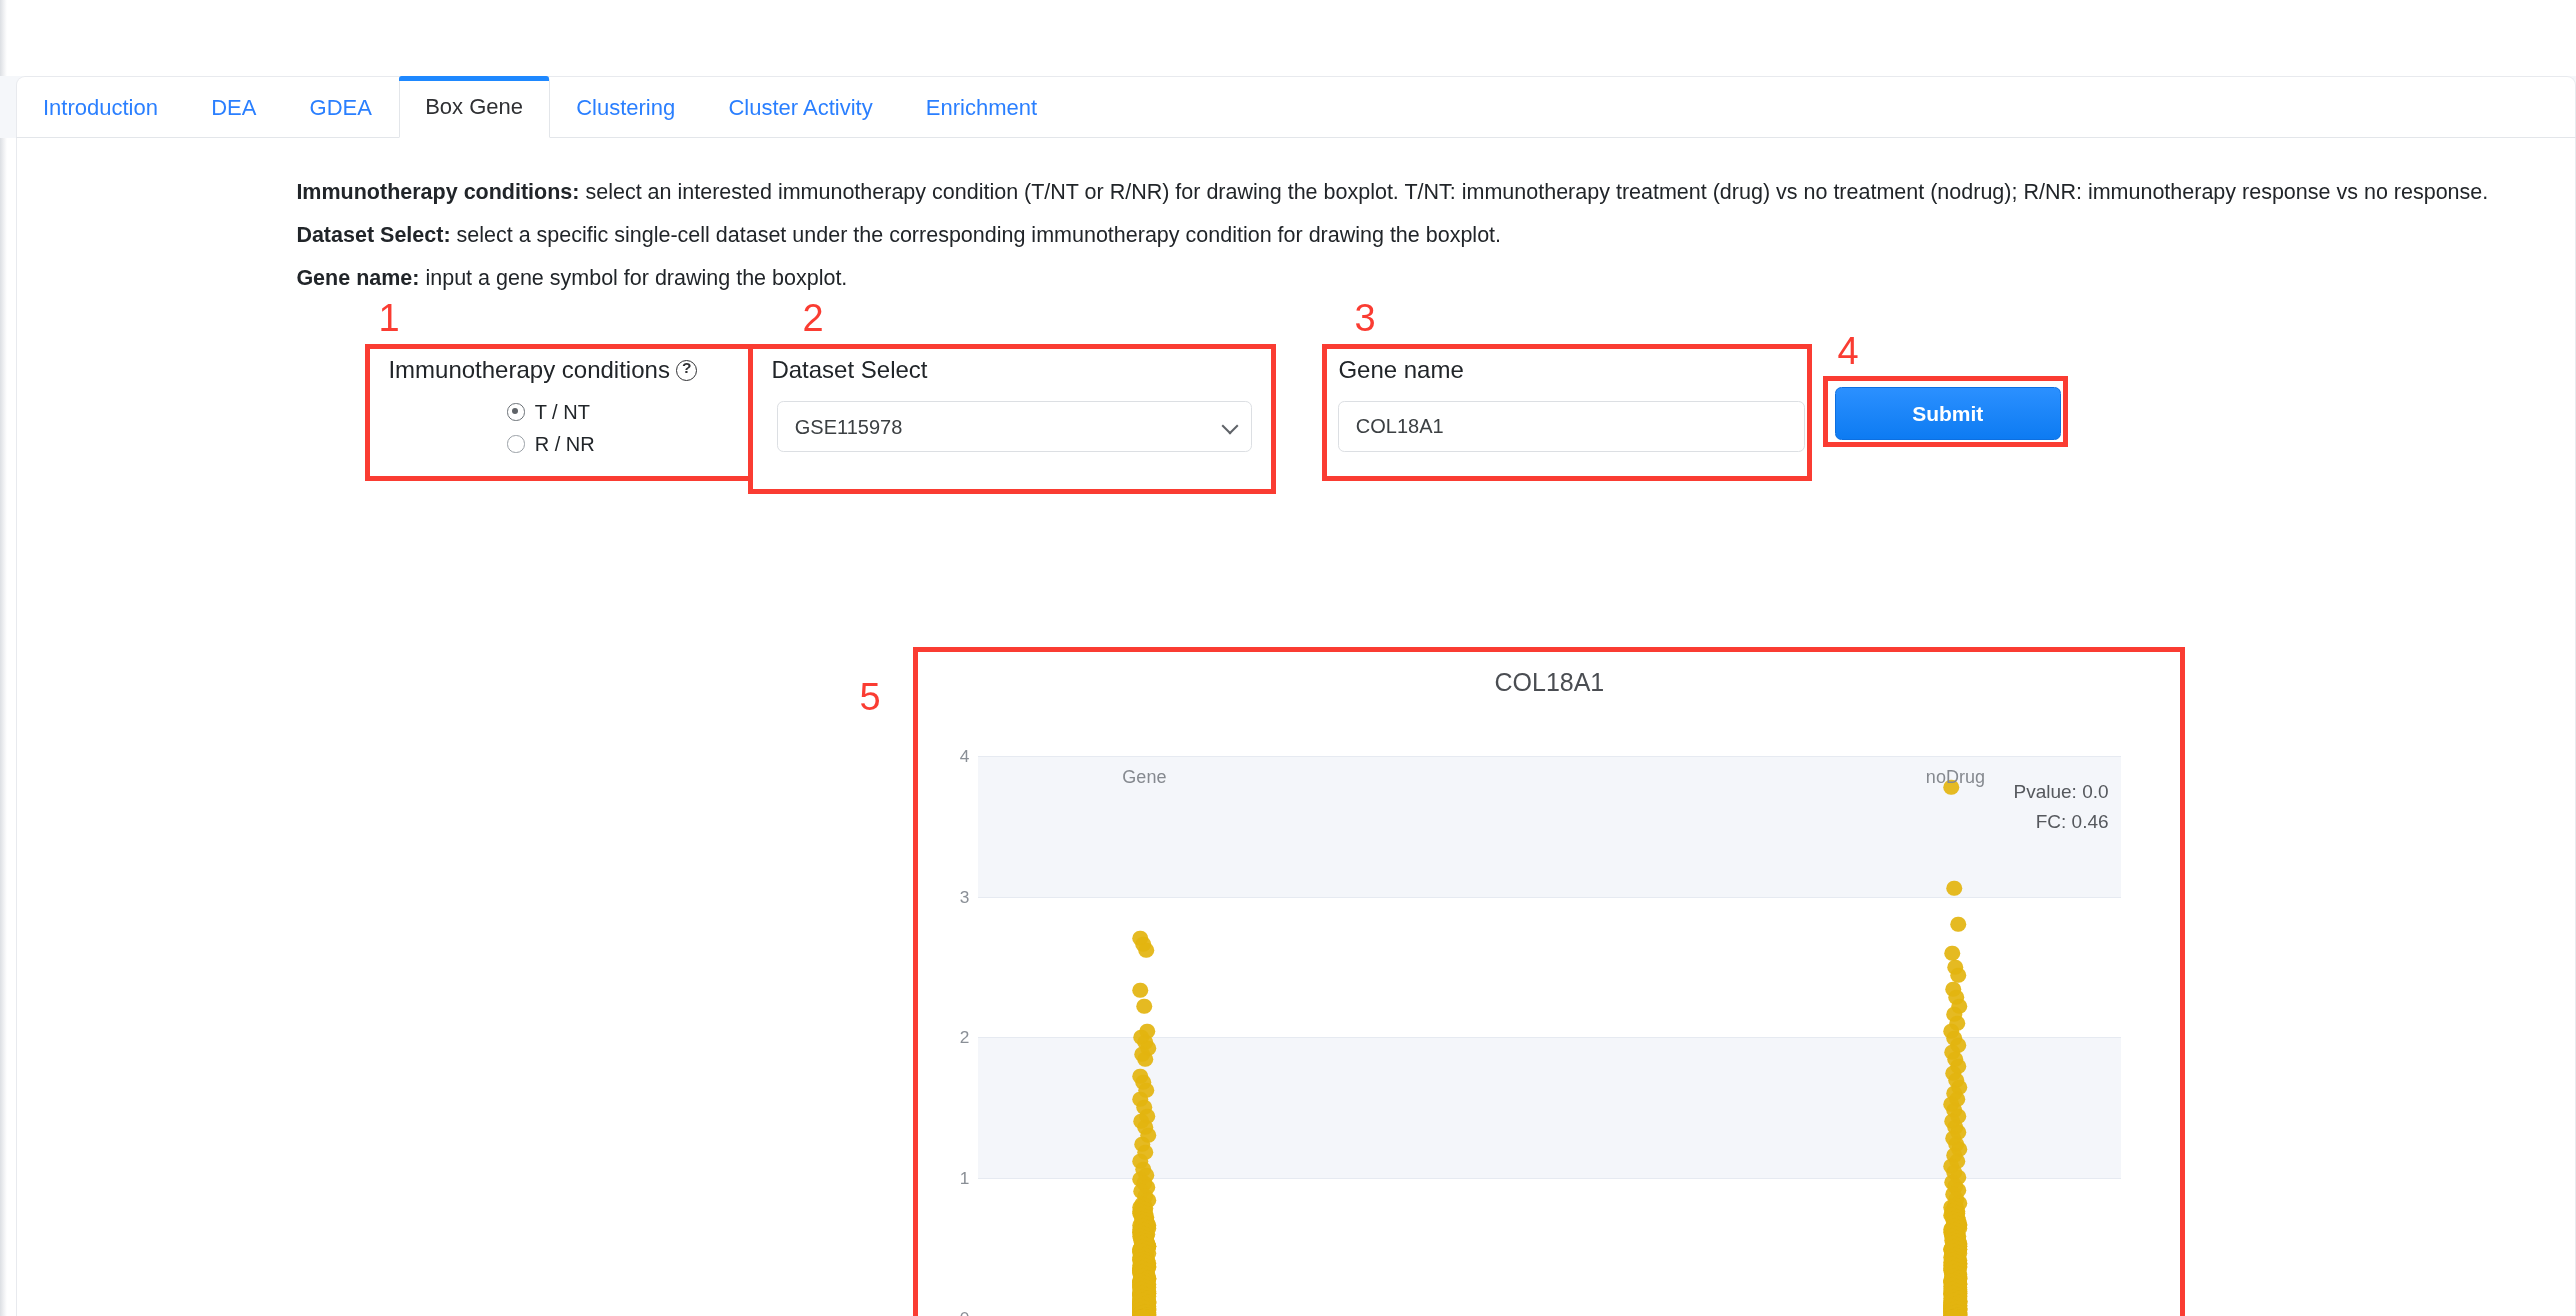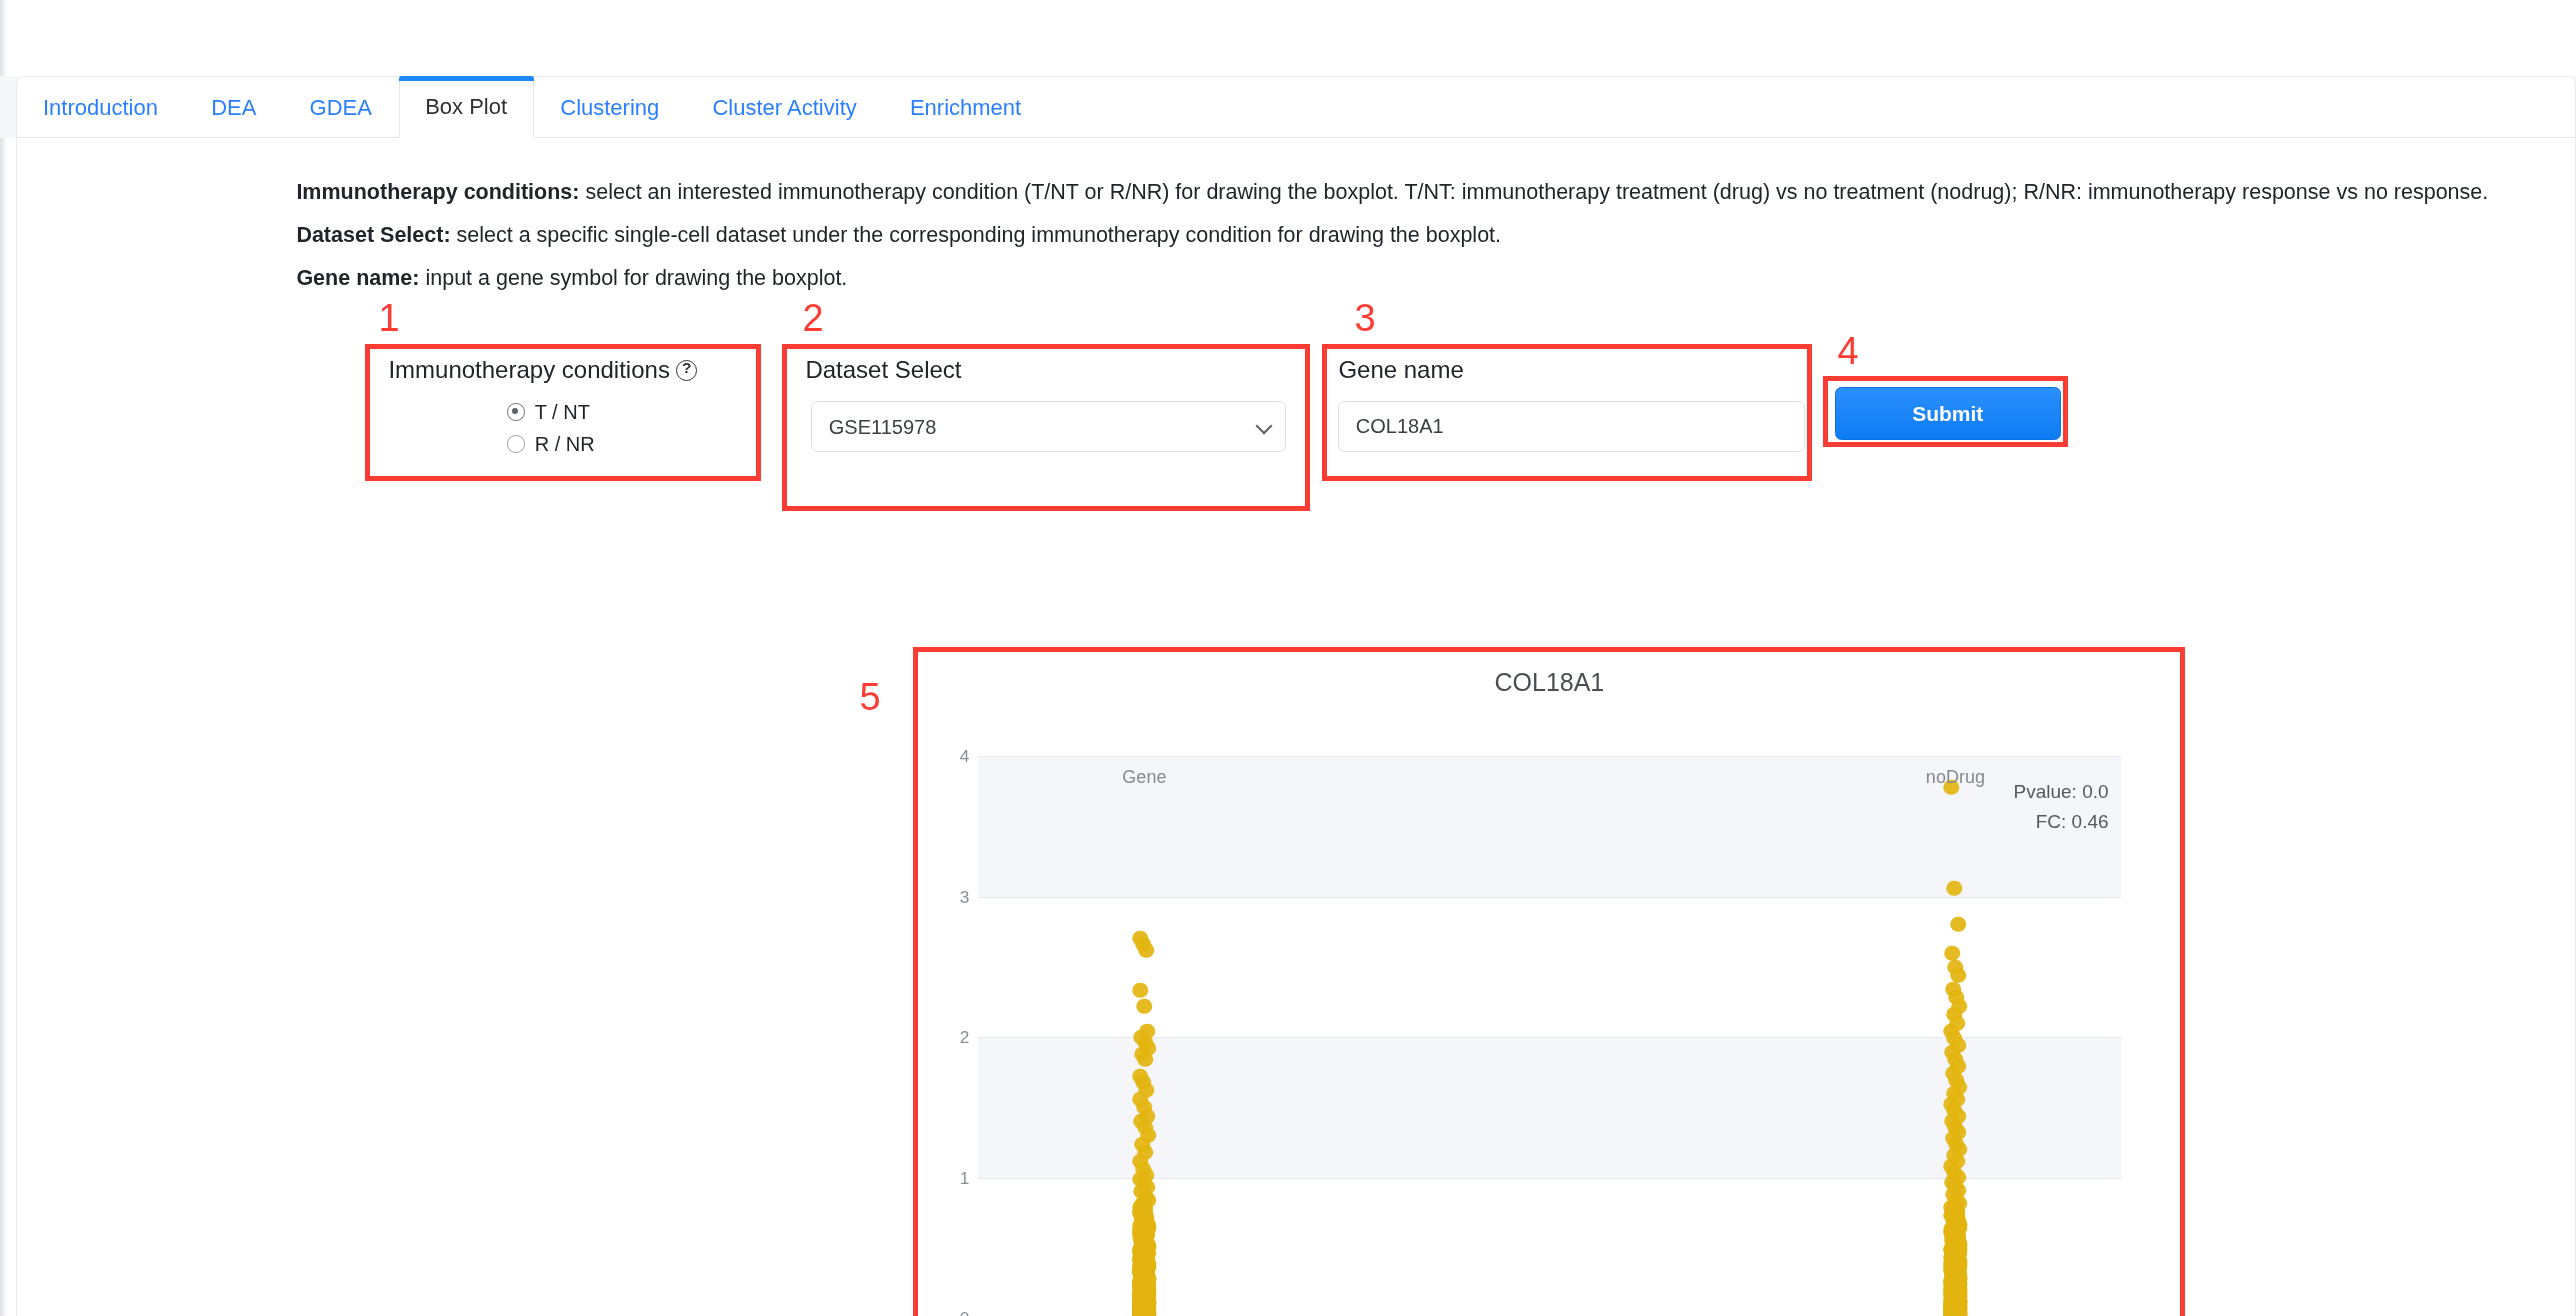--- a/index.html
+++ b/index.html
@@ -204,21 +204,21 @@
     border-radius: 50%;
     background: #5f6368;
   }
   .radio-label {
     font-size: 20px;
     color: #212529;
     white-space: nowrap;
   }
 
   
-  #box2 { left: 765px; top: 206px; width: 528px; height: 167px; padding-left: 24px; }
+  #box2 { left: 731px; top: 206px; width: 528px; height: 150px; padding-left: 24px; }
   .select-wrap {
     position: absolute;
     left: 24px; top: 52px;
     width: 475px; height: 51px;
   }
   select.styled {
     width: 100%; height: 100%;
     -webkit-appearance: none;
     appearance: none;
     border: 0.9px solid #dcdfe3;
@@ -357,21 +357,21 @@
         <div class="tab">
           <span>Introduction</span>
         </div>
         <div class="tab">
           <span>DEA</span>
         </div>
         <div class="tab">
           <span>GDEA</span>
         </div>
         <div class="tab active">
-          <span>Box Plot</span>
+          <span>Box Gene</span>
         </div>
         <div class="tab">
           <span>Clustering</span>
         </div>
         <div class="tab">
           <span>Cluster Activity</span>
         </div>
         <div class="tab">
           <span>Enrichment</span>
         </div>

